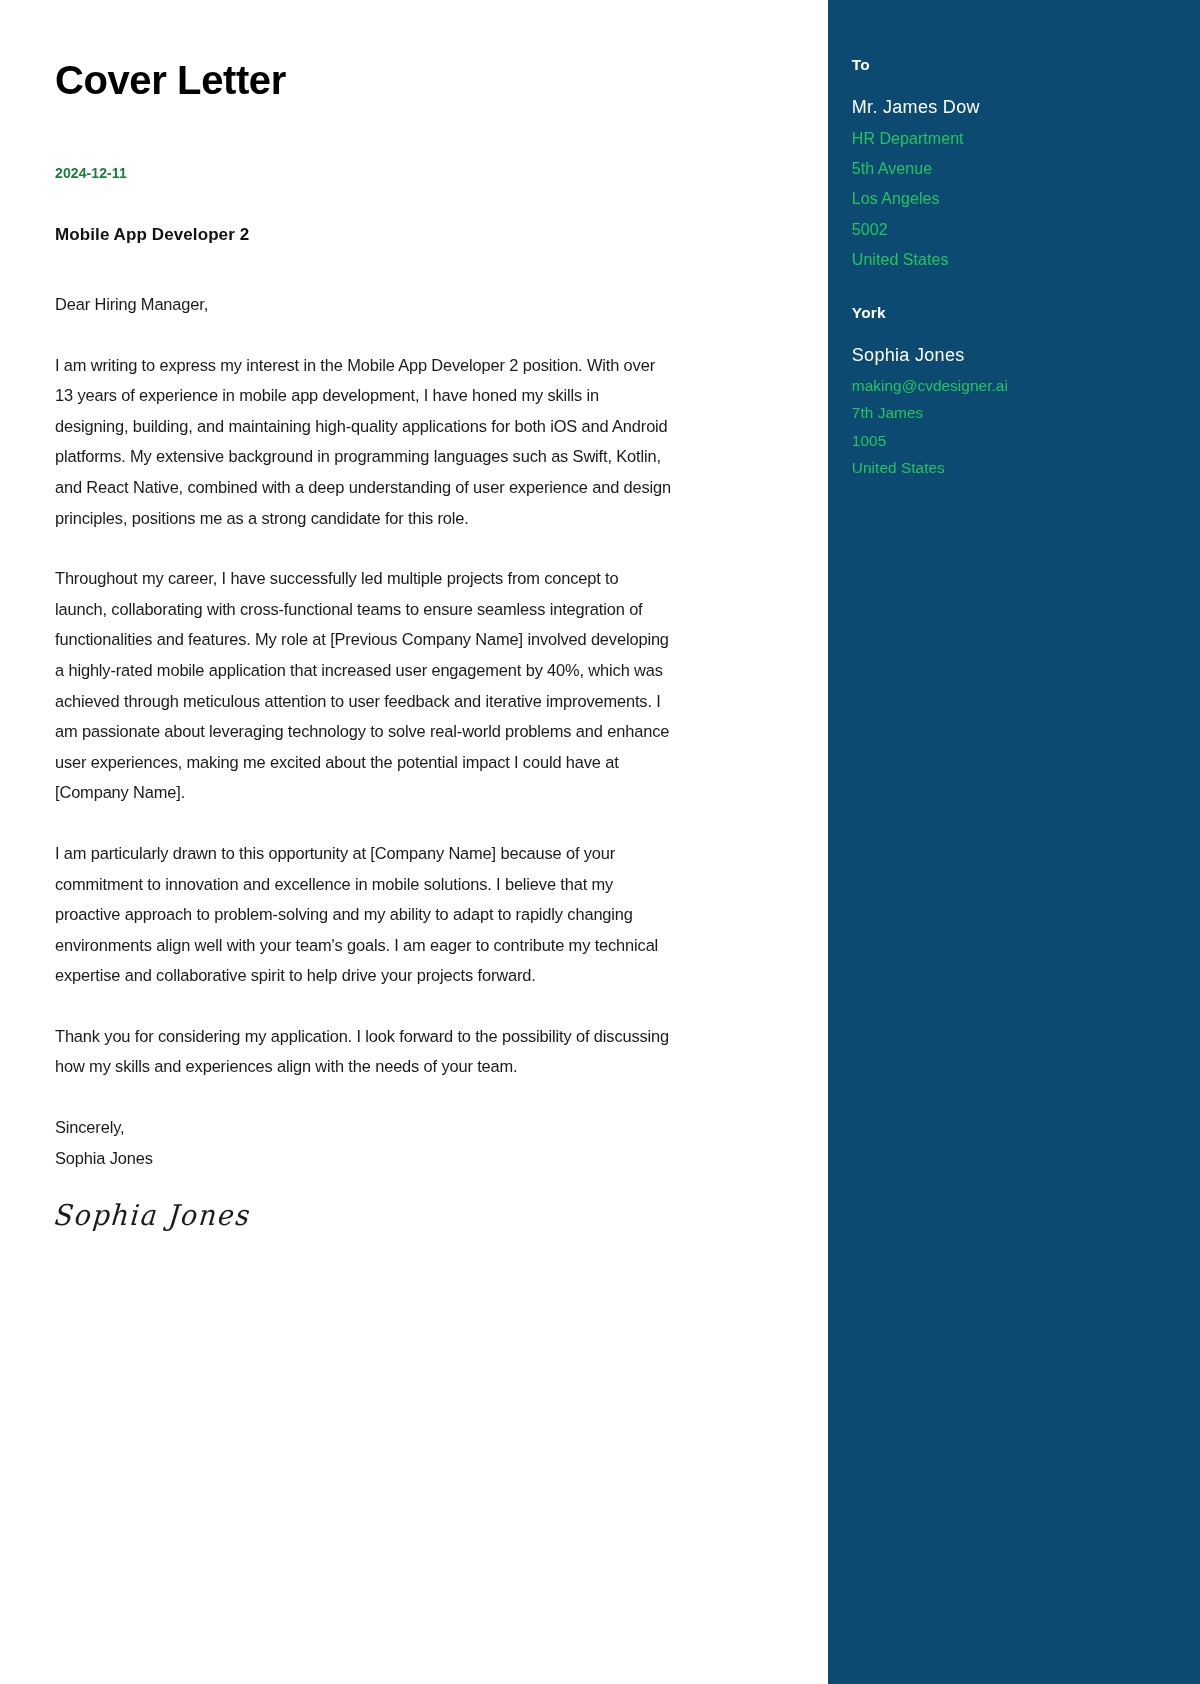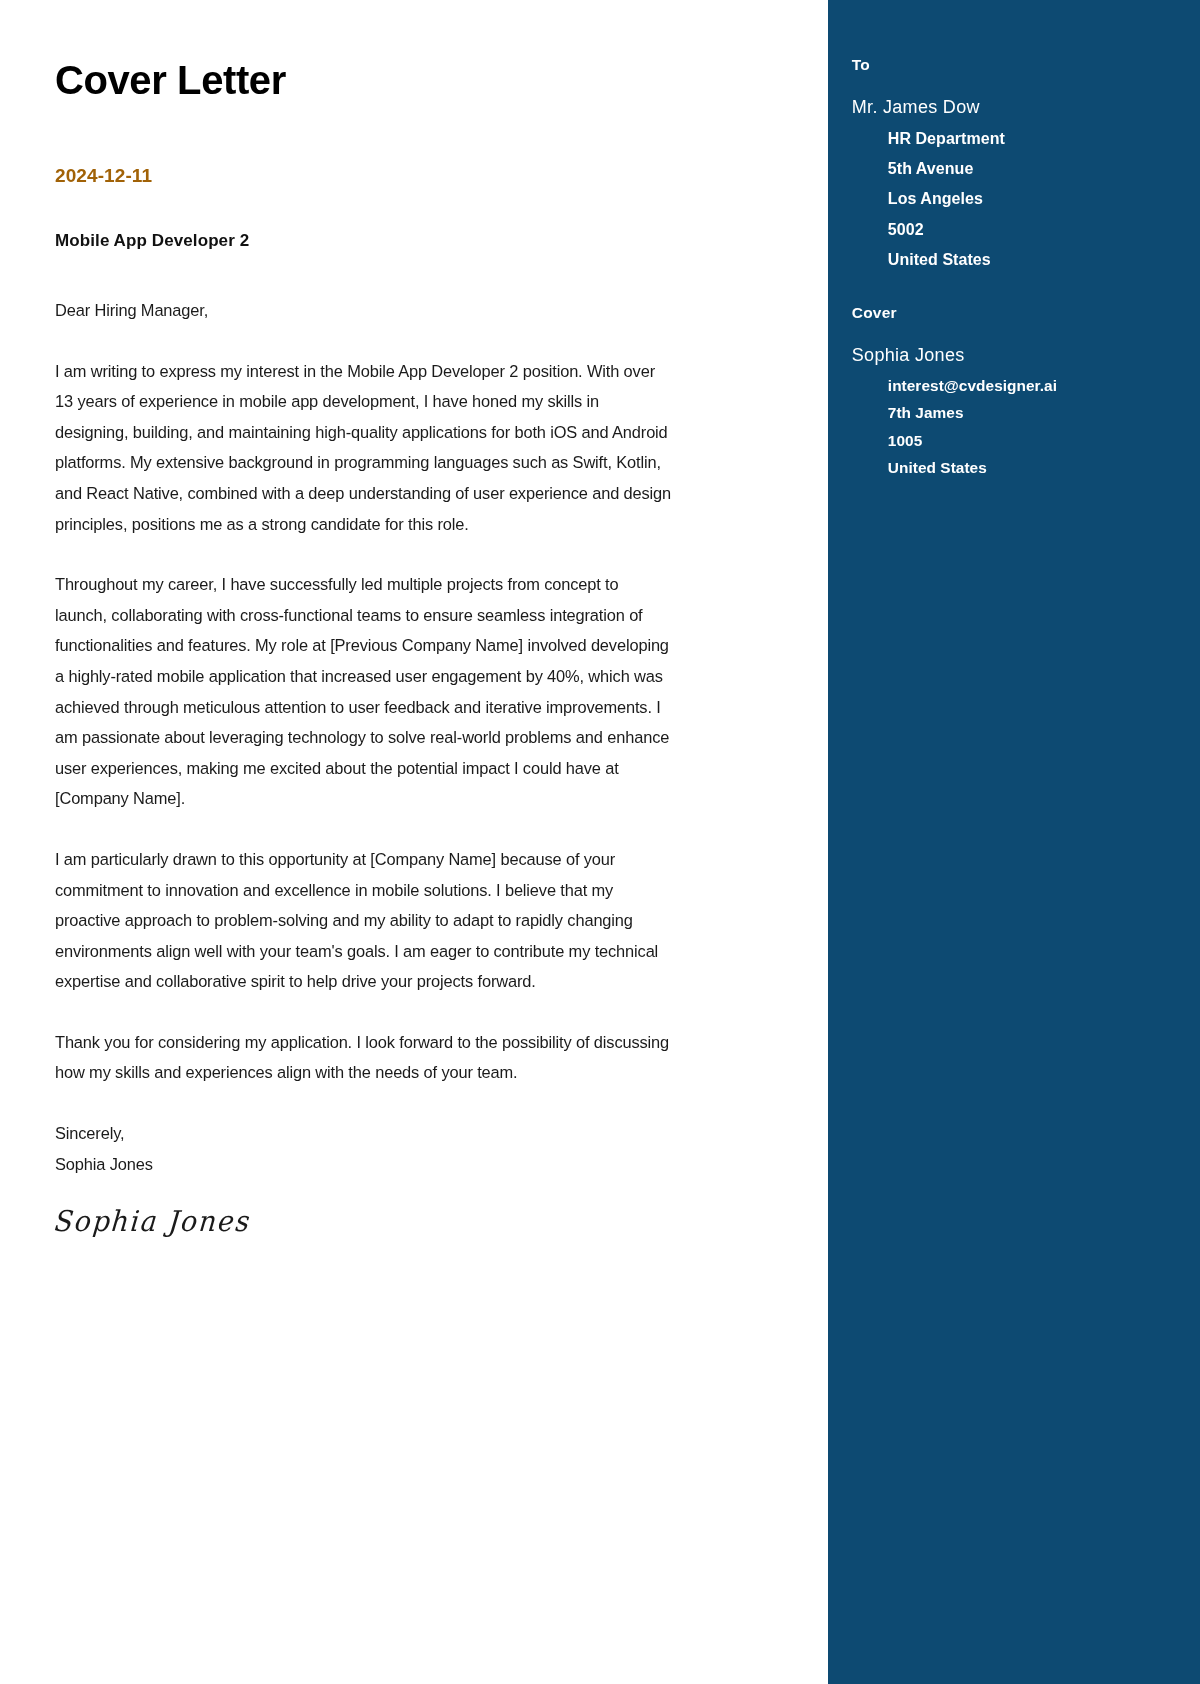--- a/index.html
+++ b/index.html
@@ -36,23 +36,23 @@
     font-family: "Liberation Sans", sans-serif;
     font-size: 40px;
     font-weight: 700;
     letter-spacing: -0.4px;
     color: #000000;
     line-height: 1.15;
     margin-bottom: 62px;
   }
 
   .meta-date {
-    font-size: 19px;
-    font-weight: 700;
-    color: #a16207;
+    font-size: 14px;
+    font-weight: 700;
+    color: #15803d;
     letter-spacing: 0.1px;
     margin-bottom: 28px;
   }
 
   .meta-position {
     font-size: 17px;
     font-weight: 700;
     color: #111111;
     letter-spacing: 0.1px;
     margin-bottom: 44px;
@@ -121,25 +121,24 @@
     font-size: 18px;
     font-weight: 400;
     color: #ffffff;
     letter-spacing: 0.3px;
     line-height: 1.55;
     margin-bottom: 2px;
   }
 
   .side-line {
     font-size: 16px;
-    font-weight: 700;
-    color: #ffffff;
+    font-weight: 400;
+    color: #22c55e;
     line-height: 30.3px;
     letter-spacing: 0.05px;
-    margin-left: 36px;
   }
 
   .side-gap { height: 29px; }
 
   .from-line {
     font-size: 15.4px;
     line-height: 27.2px;
   }
 </style>
 </head>
@@ -183,23 +182,23 @@
       <div class="side-line">HR Department</div>
       <div class="side-line">5th Avenue</div>
       <div class="side-line">Los Angeles</div>
       <div class="side-line">5002</div>
       <div class="side-line">United States</div>
     </div>
 
     <div class="side-gap"></div>
 
     <div class="side-section">
-      <div class="side-heading">Cover</div>
+      <div class="side-heading">York</div>
       <div class="side-name">Sophia Jones</div>
-      <div class="side-line from-line">interest@cvdesigner.ai</div>
+      <div class="side-line from-line">making@cvdesigner.ai</div>
       <div class="side-line from-line">7th James</div>
       <div class="side-line from-line">1005</div>
       <div class="side-line from-line">United States</div>
     </div>
 
   </div>
 
 </div>
 
 </body></html>

